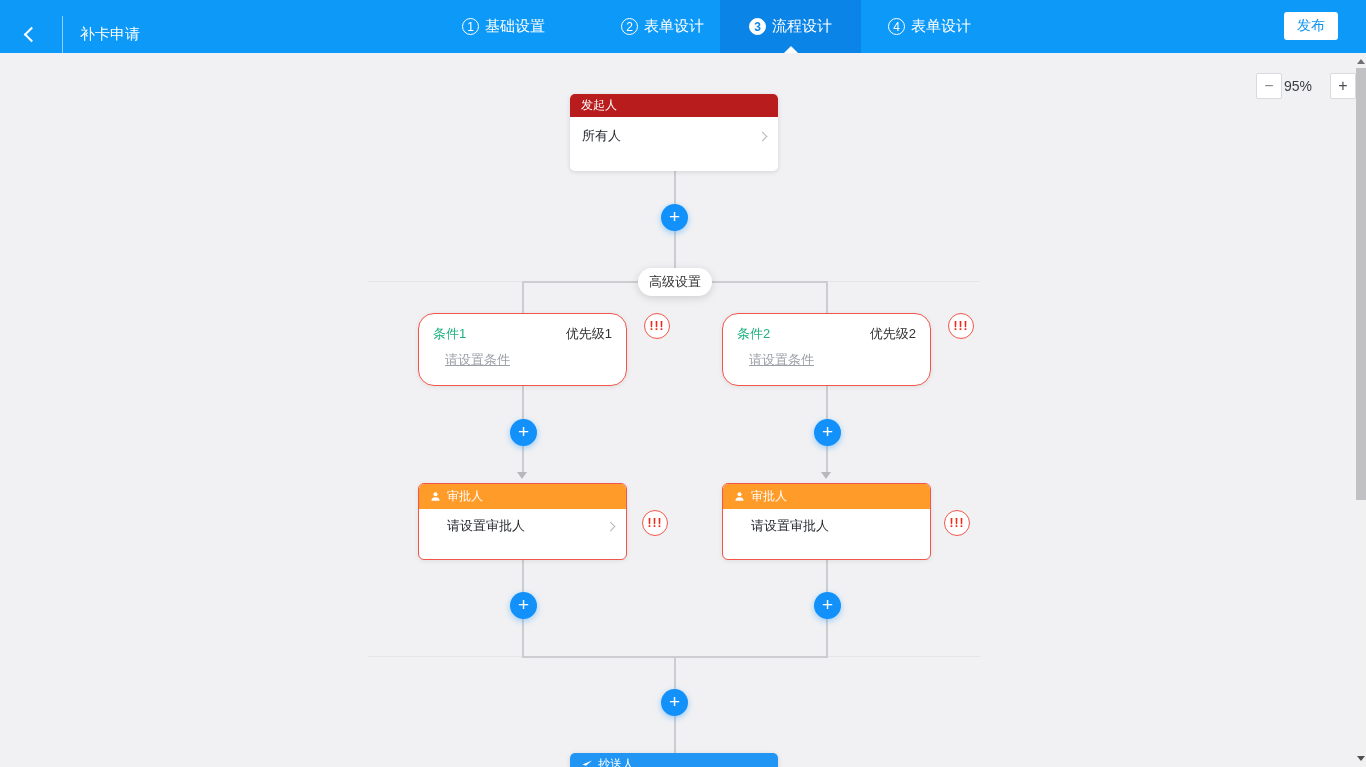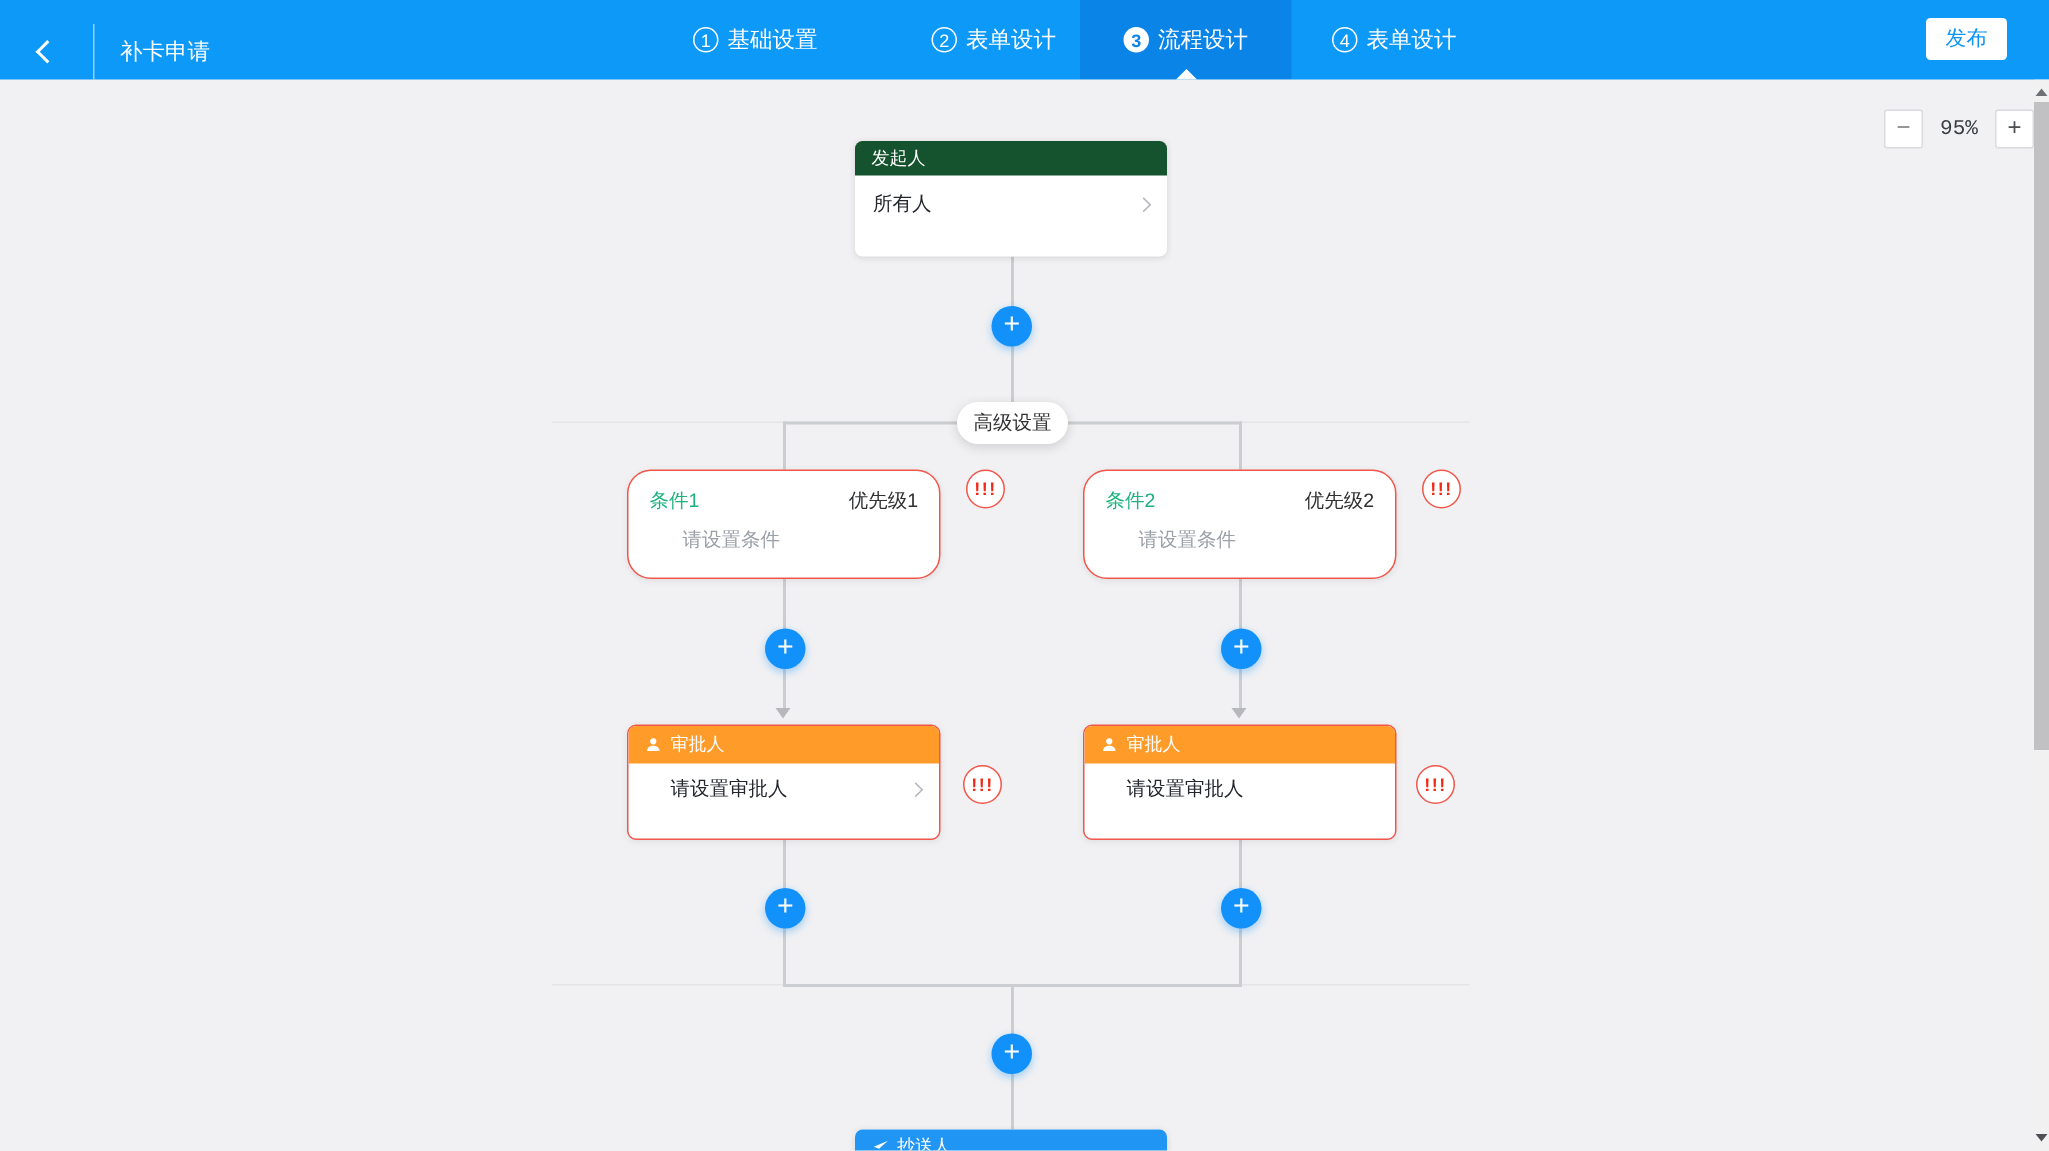--- a/index.html
+++ b/index.html
@@ -27,43 +27,43 @@
 
   .vline { position:absolute; width:2px; background:#cccdd0; }
   .hline { position:absolute; height:2px; background:#cccdd0; }
   .faint-line { position:absolute; height:1px; background:#e5e5e8; }
   .arrow-down { position:absolute; width:0; height:0; border-left:5px solid transparent; border-right:5px solid transparent; border-top:7px solid #b7b8bb; }
 
   .plus-btn { position:absolute; width:27px; height:27px; border-radius:50%; background:#1291fa; color:#fff; font-size:19px; line-height:25px; text-align:center; cursor:pointer; box-shadow:0 2px 6px rgba(18,145,250,.4); }
 
   .node { position:absolute; width:208px; background:#fff; border-radius:5px; box-shadow:0 1px 5px rgba(0,0,0,.12); cursor:pointer; }
   .node-header { height:23px; display:flex; align-items:center; gap:5px; padding:0 11px; border-radius:5px 5px 0 0; color:#fff; font-size:12px; }
-  .hdr-initiator { background:#14532d; }
+  .hdr-initiator { background:#b91c1c; }
   .hdr-cc { background:#2195f3; }
   .node-body { display:flex; align-items:center; justify-content:space-between; padding:10px 12px 0 12px; font-size:13px; color:#23272d; }
   .chev-right { width:7px; height:7px; border-top:1px solid #b3b7bd; border-right:1px solid #b3b7bd; transform:rotate(45deg); flex:0 0 auto; }
 
   .cond-card { position:absolute; width:209px; height:73px; background:#fff; border:1px solid #f2564a; border-radius:16px; box-shadow:0 1px 5px rgba(0,0,0,.08); cursor:pointer; }
   .cond-row1 { display:flex; justify-content:space-between; padding:11px 14px 0 14px; font-size:13px; }
   .cond-name { color:#1fb27e; }
   .cond-priority { color:#303133; }
-  .cond-row2 { padding-left:36px; margin-top:8px; font-size:13px; color:#9ba0a8; }
+  .cond-row2 { padding-left:26px; margin-top:8px; font-size:13px; color:#9ba0a8;text-decoration:underline; }
 
   .appr-card { position:absolute; width:209px; height:77px; background:#fff; border:1px solid #f2564a; border-radius:6px; box-shadow:0 1px 5px rgba(0,0,0,.08); overflow:hidden; cursor:pointer; }
   .appr-header { height:25px; background:#ff9b29; display:flex; align-items:center; gap:6px; padding:0 11px; color:#fff; font-size:12px; }
   .appr-body { display:flex; align-items:center; justify-content:space-between; padding:8px 12px 0 28px; font-size:13px; color:#23272d; }
 
   .err-badge { position:absolute; width:26px; height:26px; border-radius:50%; border:1px solid #f2564a; background:#fff; color:#f02b19; font-weight:bold; font-size:12px; display:flex; align-items:center; justify-content:center; letter-spacing:1px; }
 
   .add-cond-btn { position:absolute; left:638px; top:215px; width:74px; height:28px; background:#fff; border:none; border-radius:14px; box-shadow:0 2px 8px rgba(0,0,0,.15); font-size:13px; color:#303133; cursor:pointer; font-family:inherit; }
 
   
   .zoom-btn { position:absolute; width:26px; height:26px; background:#fff; border:1px solid #d8dade; border-radius:2px; font-size:16px; color:#85888e; display:flex; align-items:center; justify-content:center; cursor:pointer; }
   .zoom-in { color:#4a4d52; }
-  .zoom-level { position:absolute; left:1284px; top:20px; width:44px; height:26px; line-height:26px; text-align:center; font-size:14px; color:#3a3d42;font-family:Liberation Mono, monospace; }
+  .zoom-level { position:absolute; left:1284px; top:20px; width:44px; height:26px; line-height:26px; font-size:14px; color:#3a3d42; }
 
   
   .scrollbar { position:absolute; right:0; top:0; width:10px; height:714px; background:#f1f1f2; }
   .sb-arrow { position:absolute; left:0; width:10px; height:13px; display:flex; align-items:center; justify-content:center; cursor:pointer; }
   .tri-up { width:0; height:0; border-left:4px solid transparent; border-right:4px solid transparent; border-bottom:5px solid #6f7075; }
   .tri-down { width:0; height:0; border-left:4px solid transparent; border-right:4px solid transparent; border-top:5px solid #4f5054; }
   .sb-thumb { position:absolute; left:0; top:15px; width:10px; height:432px; background:#c1c1c4; cursor:pointer; }
 </style>
 </head>
 <body>

